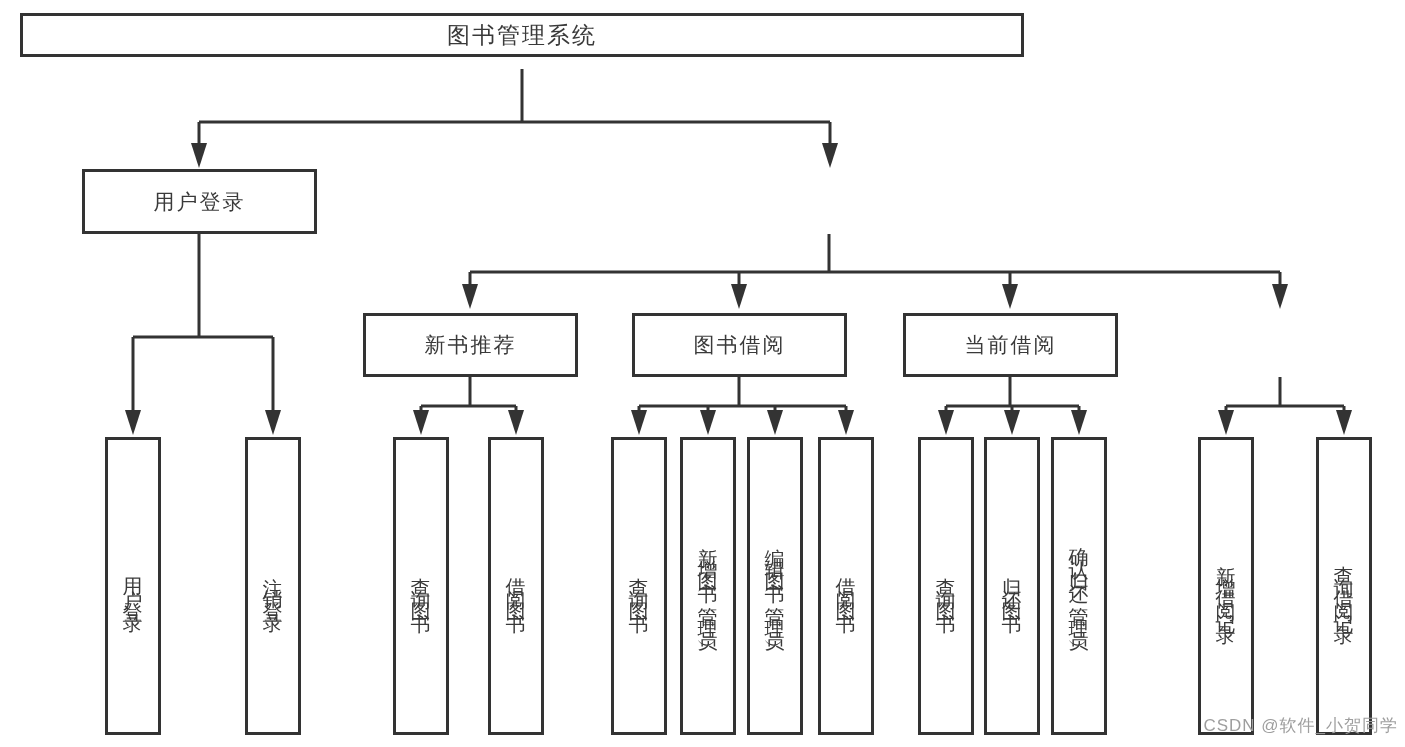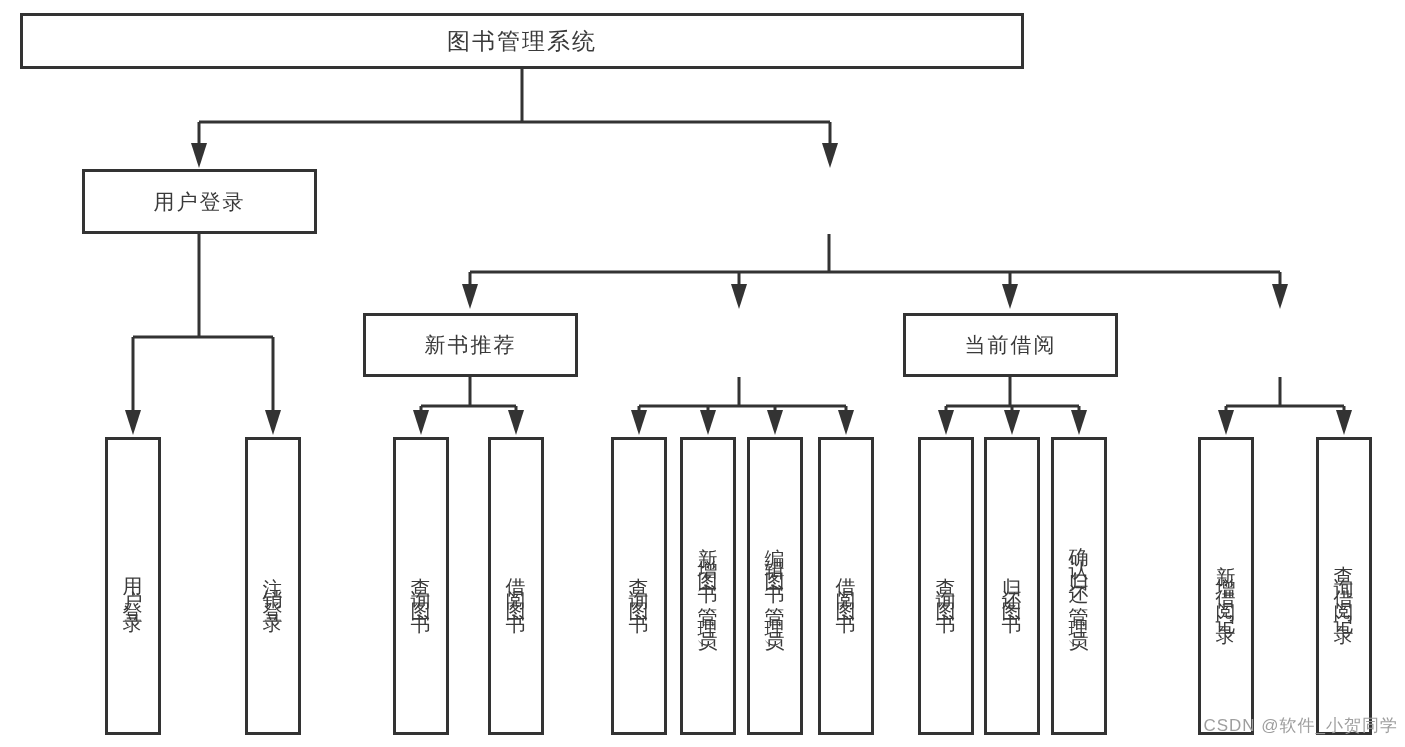--- a/index.html
+++ b/index.html
@@ -25,21 +25,21 @@
     position: absolute;
     box-sizing: border-box;
     border: 3px solid #333333;
     background: #ffffff;
     color: #3a3a3a;
     display: flex;
     align-items: center;
     justify-content: center;
   }
   .root-node {
-    left: 20px; top: 13px; width: 1004px; height: 56px;
+    left: 20px; top: 13px; width: 1004px; height: 44px;
     font-size: 23px; letter-spacing: 2px;
   }
   .h-node {
     font-size: 21px; letter-spacing: 2px;
   }
   .lvl2 { top: 169px; width: 235px; height: 65px; }
   .lvl3 { top: 313px; width: 215px; height: 64px; }
   .leaf {
     top: 437px; width: 56px; height: 298px;
     writing-mode: vertical-rl;
@@ -122,20 +122,23 @@
     <span>图书管理系统</span>
   </div>
 
   <div class="node h-node lvl2" style="left:82px;">
     <span>用户登录</span>
   </div>
 
   <div class="node h-node lvl3" style="left:363px;text-align:center;">
     <span>新书推荐</span>
   </div>
+  <div class="node h-node lvl3" style="left:632px;">
+    <span>图书借阅</span>
+  </div>
   <div class="node h-node lvl3" style="left:903px;">
     <span>当前借阅</span>
   </div>
 
   <div class="node leaf" style="left:105px;">
     <span>用户登录</span>
   </div>
   <div class="node leaf" style="left:245px;">
     <span>注销登录</span>
   </div>

